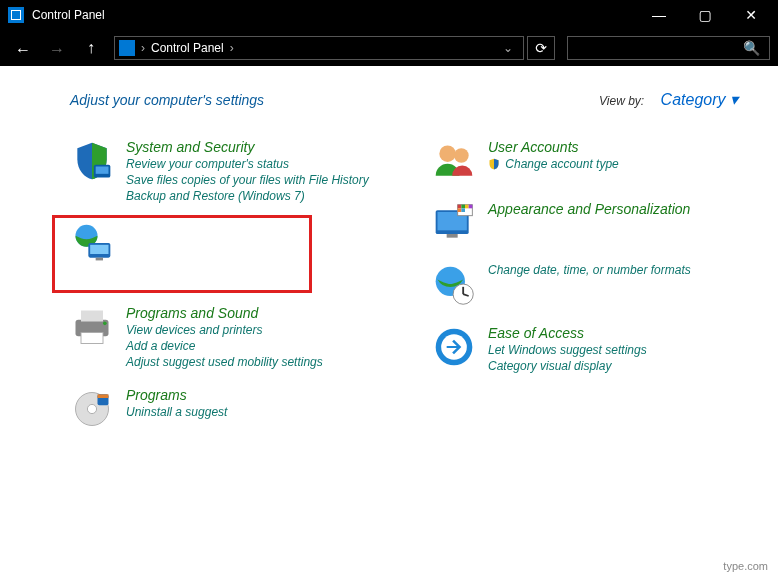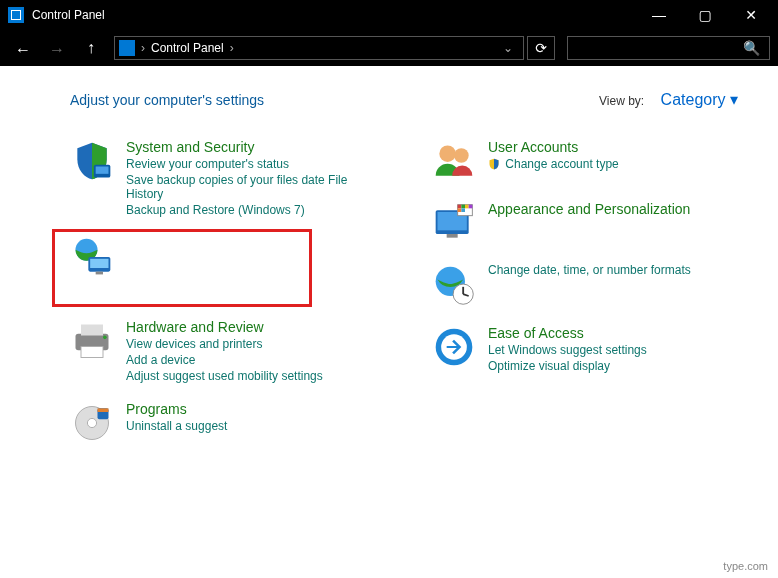--- a/index.html
+++ b/index.html
@@ -19,21 +19,21 @@
 .breadcrumb { flex: 0 0 410px; height: 24px; border: 1px solid #555; background: #000; display: flex; align-items: center; padding: 0 4px; color: #fff; font-size: 12px; gap: 6px; margin-left: 4px; }
 .breadcrumb .bc-icon { width: 16px; height: 16px; background: #0078d4; }
 .breadcrumb .chev { color: #aaa; }
 .breadcrumb .spacer { flex: 1; }
 .breadcrumb .drop { color: #aaa; margin-right: 6px; }
 .refreshbtn { width: 28px; height: 24px; border: 1px solid #555; color: #fff; display: flex; align-items: center; justify-content: center; font-size: 14px; margin-left: -1px; }
 .searchbox { flex: 1; height: 24px; border: 1px solid #555; background: #000; margin-left: 8px; display: flex; align-items: center; justify-content: flex-end; padding: 0 8px; }
 .searchbox .sicon { color: #aaa; font-size: 14px; }
 
 
-.content { padding: 24px 40px 20px 70px; display: flex; flex-direction: column; }
+.content { padding: 24px 40px 20px 70px; display: flex; flex-direction: column; font-style: italic; }
 .heading-row { display: flex; align-items: center; margin-bottom: 30px; }
 .heading { color: #0a5c9c; font-size: 14px; font-weight: 400; flex: 1; }
 .viewby { font-size: 12px; color: #333; }
 .viewby-val { color: #0066cc; margin-left: 12px; }
 .viewby-val::after { content: " ▾"; color: #0066cc; }
 
 .columns { display: flex; gap: 56px; }
 .col { flex: 1; display: flex; flex-direction: column; gap: 18px; }
 
 .category { display: flex; gap: 12px; position: relative; }
@@ -97,21 +97,21 @@
           <svg viewBox="0 0 48 48">
               <path fill="#1e6bb8" d="M24 4 L40 10 V22 C40 34 32 42 24 44 C16 42 8 34 8 22 V10 Z"></path>
               <path fill="#2e9e2e" d="M24 4 V44 C32 42 40 34 40 22 V10 Z"></path>
               <rect x="26" y="28" width="18" height="14" rx="2" fill="#0a5ca8"></rect>
               <rect x="28" y="30" width="14" height="8" fill="#49a0e8"></rect>
             </svg>
         </div>
         <div class="cat-text">
           <a class="cat-title">System and Security</a>
           <a class="cat-link">Review your computer's status</a>
-          <a class="cat-link">Save backup copies of your files date File History</a>
+          <a class="cat-link">Save files copies of your files with File History</a>
           <a class="cat-link">Backup and Restore (Windows 7)</a>
         </div>
       </div>
 
       <div class="category" style="position:relative;">
         <div class="highlight-box"></div>
         <div class="cat-icon">
           <svg viewBox="0 0 48 48">
               <circle cx="18" cy="16" r="12" fill="#3aa0e8"></circle>
               <path fill="#2e9e2e" d="M6 16 a12 12 0 0 0 24 0 c-4 2-8 4-12 4s-8-2-12-4z"></path>
@@ -125,21 +125,21 @@
       <div class="category" style="margin-top:22px;">
         <div class="cat-icon">
           <svg viewBox="0 0 48 48">
               <rect x="6" y="16" width="36" height="18" rx="3" fill="#888"></rect>
               <rect x="12" y="6" width="24" height="12" fill="#ddd"></rect>
               <rect x="12" y="30" width="24" height="12" fill="#fff" stroke="#aaa"></rect>
               <circle cx="38" cy="20" r="2" fill="#2e9e2e"></circle>
             </svg>
         </div>
         <div class="cat-text">
-          <a class="cat-title">Hardware and Review</a>
+          <a class="cat-title">Programs and Sound</a>
           <a class="cat-link">View devices and printers</a>
           <a class="cat-link">Add a device</a>
           <a class="cat-link">Adjust suggest used mobility settings</a>
         </div>
       </div>
 
       <div class="category">
         <div class="cat-icon">
           <svg viewBox="0 0 48 48">
               <circle cx="24" cy="24" r="18" fill="#ddd"></circle>
@@ -219,21 +219,21 @@
         <div class="cat-icon">
           <svg viewBox="0 0 48 48">
               <circle cx="24" cy="24" r="20" fill="#1e88d8"></circle>
               <circle cx="24" cy="24" r="14" fill="#fff"></circle>
               <path fill="#1e88d8" d="M24 16 L32 24 L24 32 L22 30 L27 25 H16 V23 H27 L22 18 Z"></path>
             </svg>
         </div>
         <div class="cat-text">
           <a class="cat-title">Ease of Access</a>
           <a class="cat-link">Let Windows suggest settings</a>
-          <a class="cat-link">Optimize visual display</a>
+          <a class="cat-link">Category visual display</a>
         </div>
       </div>
 
     </div>
   </div>
 </div>
 
 <div class="watermark">type.com</div>
 
 </body></html>

